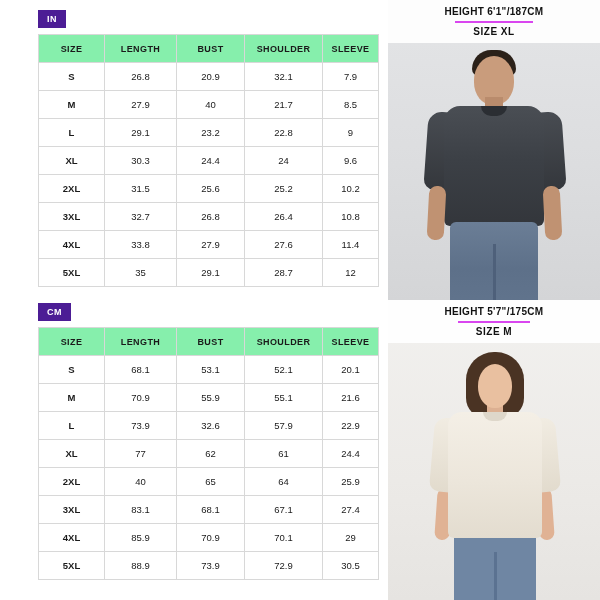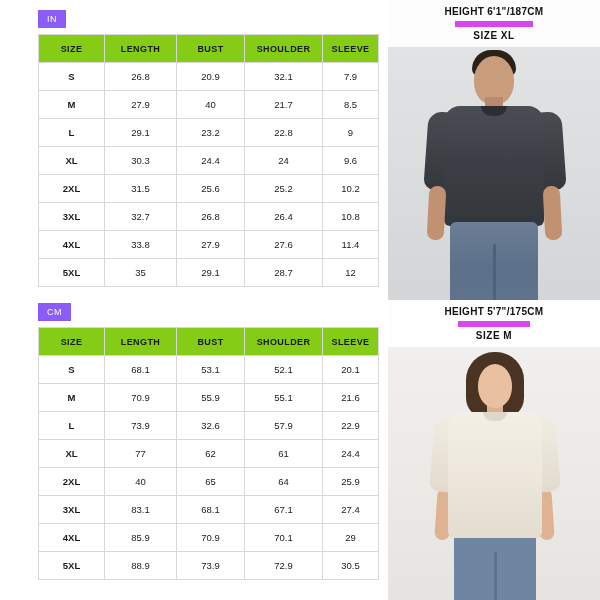--- a/index.html
+++ b/index.html
@@ -24,24 +24,24 @@
     position: absolute;
     left: 0;
     top: 0;
     width: 388px;
     height: 600px;
     padding: 8px 10px 0 10px;
   }
 
   .unit-tag {
     display: inline-block;
-    background: #8b5cf6;
+    background: #4c1d95;
     color: #ffffff;
     font-size: 9px;
-    font-weight: normal;
+    font-weight: bold;
     letter-spacing: 0.5px;
     padding: 4px 9px 4px 9px;
     margin-left: 28px;
     margin-bottom: 6px;
   }
 
   table.size-table {
     border-collapse: collapse;
     width: 340px;
     margin-left: 28px;
@@ -54,21 +54,21 @@
     font-size: 9.5px;
     color: #1a1a1a;
     height: 28px;
     padding: 0;
     font-weight: normal;
   }
   table.size-table th {
     font-weight: bold;
     font-size: 9px;
     letter-spacing: 0.4px;
-    background: #84cc16;
+    background: #86efac;
   }
   table.size-table td.size-cell {
     font-weight: bold;
     font-size: 9.5px;
   }
   table.size-table col.c0 { width: 66px; }
   table.size-table col.c1 { width: 72px; }
   table.size-table col.c2 { width: 68px; }
   table.size-table col.c3 { width: 78px; }
   table.size-table col.c4 { width: 56px; }
@@ -108,21 +108,21 @@
     color: #111111;
     letter-spacing: 0.3px;
     line-height: 14px;
   }
   .spec-size {
     font-size: 10px;
     font-weight: bold;
     color: #111111;
     letter-spacing: 0.5px;
     line-height: 15px;
-    border-top: 6px solid #d946ef;
+    border-top: 2px solid #d946ef;
     display: inline-block;
     padding: 1px 18px 0 18px;
     margin-top: 2px;
   }
 
   
   .figure {
     position: absolute;
     left: 0;
     top: 0;

